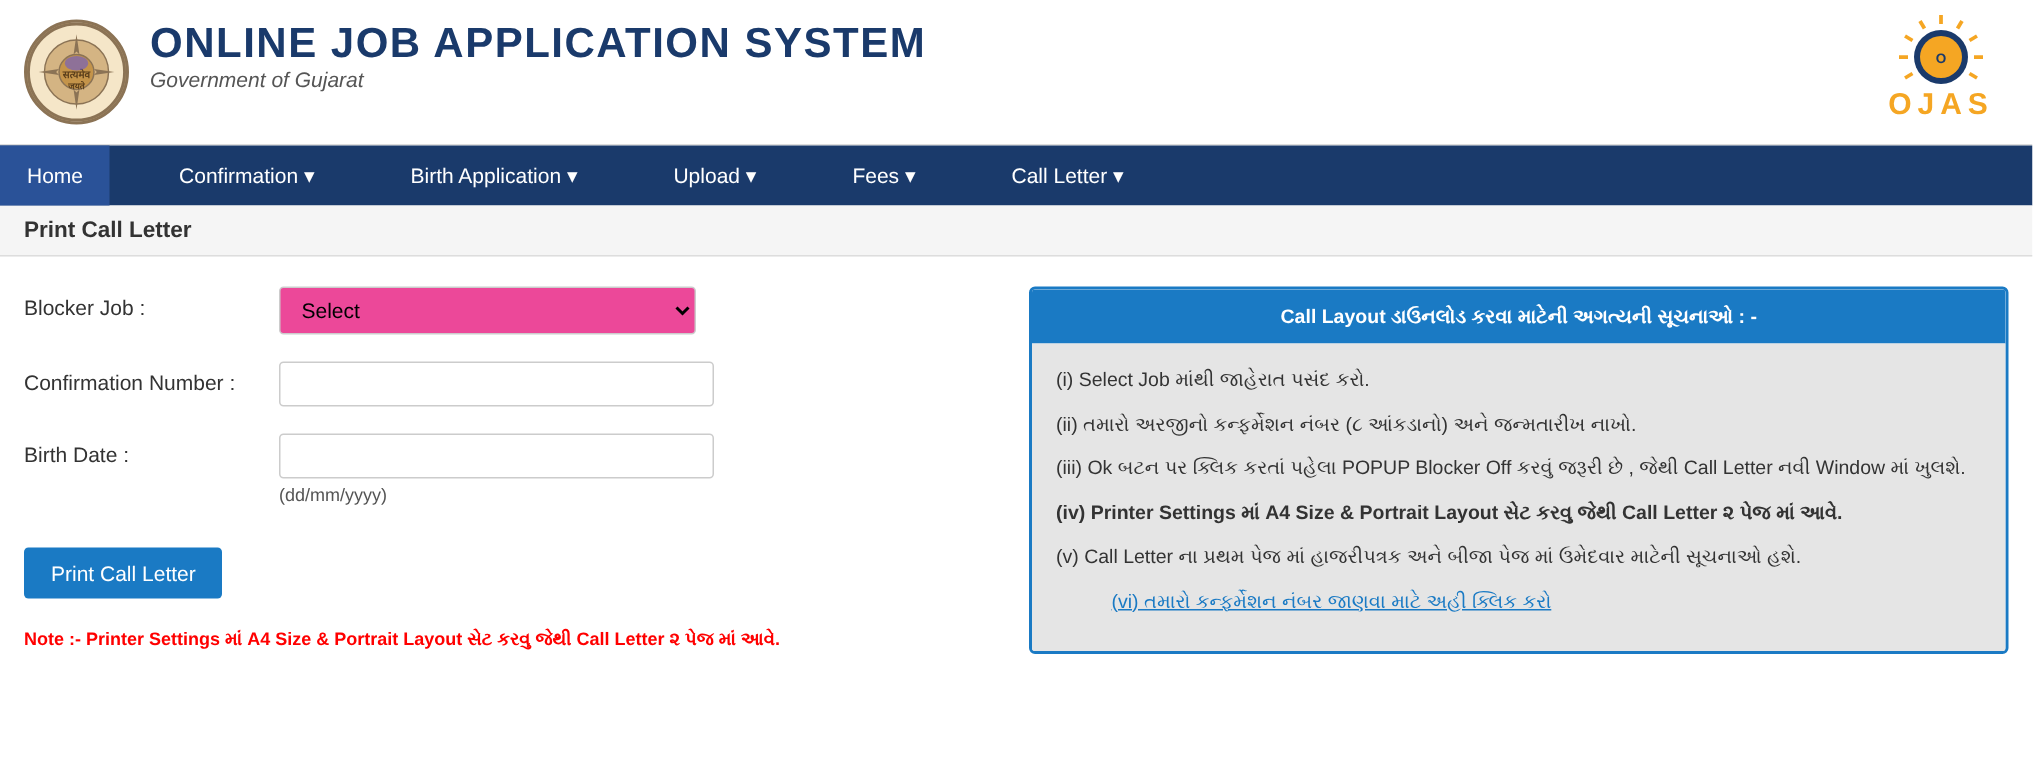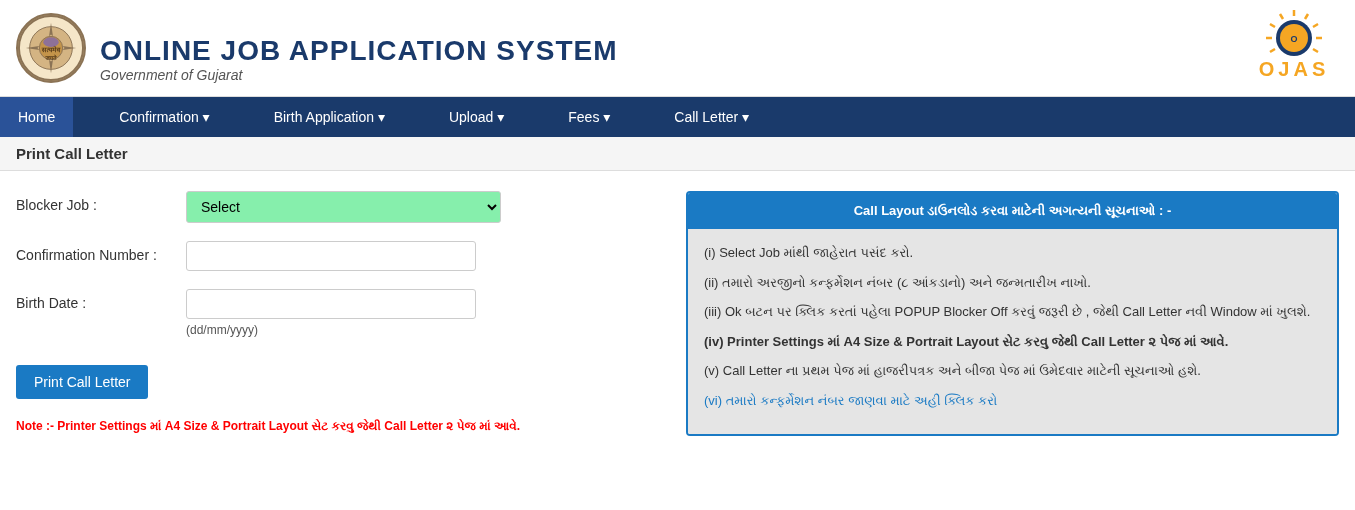--- a/index.html
+++ b/index.html
@@ -1,40 +1,40 @@
 <!DOCTYPE html>
 <html><head>
   <meta charset="utf-8">
   <style>
     * { margin: 0; padding: 0; box-sizing: border-box; }
     body { font-family: Arial, sans-serif; font-size: 13px; background: #fff; width: 1355px; }
 
     
     .header { display: flex; align-items: center; padding: 8px 16px; background: #fff; border-bottom: 1px solid #ddd; justify-content: space-between; }
-    .header-left { display: flex; align-items: flex-end; gap: 14px; }
+    .header-left { display: flex; align-items: flex-start; gap: 14px; }
     .header-title h1 { font-size: 28px; font-weight: 900; color: #1a3a6b; letter-spacing: 1px; }
     .header-title p { font-size: 14px; color: #555; font-style: italic; }
 
     
     .navbar { background: #1a3a6b; display: flex; align-items: center; padding: 0; gap: 28px; }
     .nav-item { color: #fff; padding: 12px 18px; font-size: 14px; cursor: pointer; display: flex; align-items: center; gap: 5px; white-space: nowrap; }
     .nav-item.active { background: #2a5298; }
 
     
     .page-title-bar { background: #f5f5f5; border-bottom: 1px solid #ddd; padding: 8px 16px; font-weight: bold; font-size: 15px; color: #333; }
 
     
     .main-content { display: flex; gap: 20px; padding: 20px 16px; }
 
     
     .form-section { flex: 0 0 650px; }
     .form-row { display: flex; align-items: flex-start; margin-bottom: 18px; }
     .form-label { width: 170px; font-size: 14px; color: #333; padding-top: 6px; }
     .form-input-area { flex: 1; }
-    .form-select { width: 315px; padding: 6px 10px; border: 1px solid #ccc; border-radius: 3px; font-size: 14px; background: #86efac; }
+    .form-select { width: 278px; padding: 6px 10px; border: 1px solid #ccc; border-radius: 3px; font-size: 14px; background: #ec4899; }
     .form-input { width: 290px; padding: 6px 10px; border: 1px solid #ccc; border-radius: 3px; font-size: 14px; }
     .date-hint { font-size: 12px; color: #555; margin-top: 4px; }
 
     .btn-print { background: #1a7ac4; color: #fff; border: none; padding: 9px 18px; border-radius: 3px; font-size: 14px; cursor: pointer; margin-top: 10px; }
 
     .note-text { margin-top: 18px; font-size: 12px; color: red; font-weight: bold; line-height: 1.6; max-width: 600px; }
 
     
     .info-box { flex: 1; border: 2px solid #1a7ac4; border-radius: 4px; overflow: hidden; }
     .info-box-header { background: #1a7ac4; color: #fff; padding: 10px 14px; font-size: 13px; text-align: center; font-weight: bold; }
@@ -143,17 +143,17 @@
   </div>
 
   <div class="info-box">
     <div class="info-box-header">Call Layout ડાઉનલોડ કરવા માટેની અગત્યની સૂચનાઓ : -</div>
     <div class="info-box-body">
       <div class="info-item">(i) Select Job માંથી જાહેરાત પસંદ કરો.</div>
       <div class="info-item">(ii) તમારો અરજીનો કન્ફર્મેશન નંબર (૮ આંકડાનો) અને જન્મતારીખ નાખો.</div>
       <div class="info-item">(iii) Ok બટન પર ક્લિક કરતાં પહેલા POPUP Blocker Off કરવું જરૂરી છે , જેથી Call Letter નવી Window માં ખુલશે.</div>
       <div class="info-item" style="font-weight:bold;">(iv) Printer Settings માં A4 Size &amp; Portrait Layout સેટ કરવુ જેથી Call Letter ૨ પેજ માં આવે.</div>
       <div class="info-item">(v) Call Letter ના પ્રથમ પેજ માં હાજરીપત્રક અને બીજા પેજ માં ઉમેદવાર માટેની સૂચનાઓ હશે.</div>
-      <div class="info-item" style="color:#1a7ac4; cursor:pointer; ">(vi) તમારો કન્ફર્મેશન નંબર જાણવા માટે અહી ક્લિક કરો</div>
+      <div class="info-item" style="color:#1a7ac4; cursor:pointer; text-decoration:underline;margin-left:37px;">(vi) તમારો કન્ફર્મેશન નંબર જાણવા માટે અહી ક્લિક કરો</div>
     </div>
   </div>
 
 </div>
 
 </body></html>

